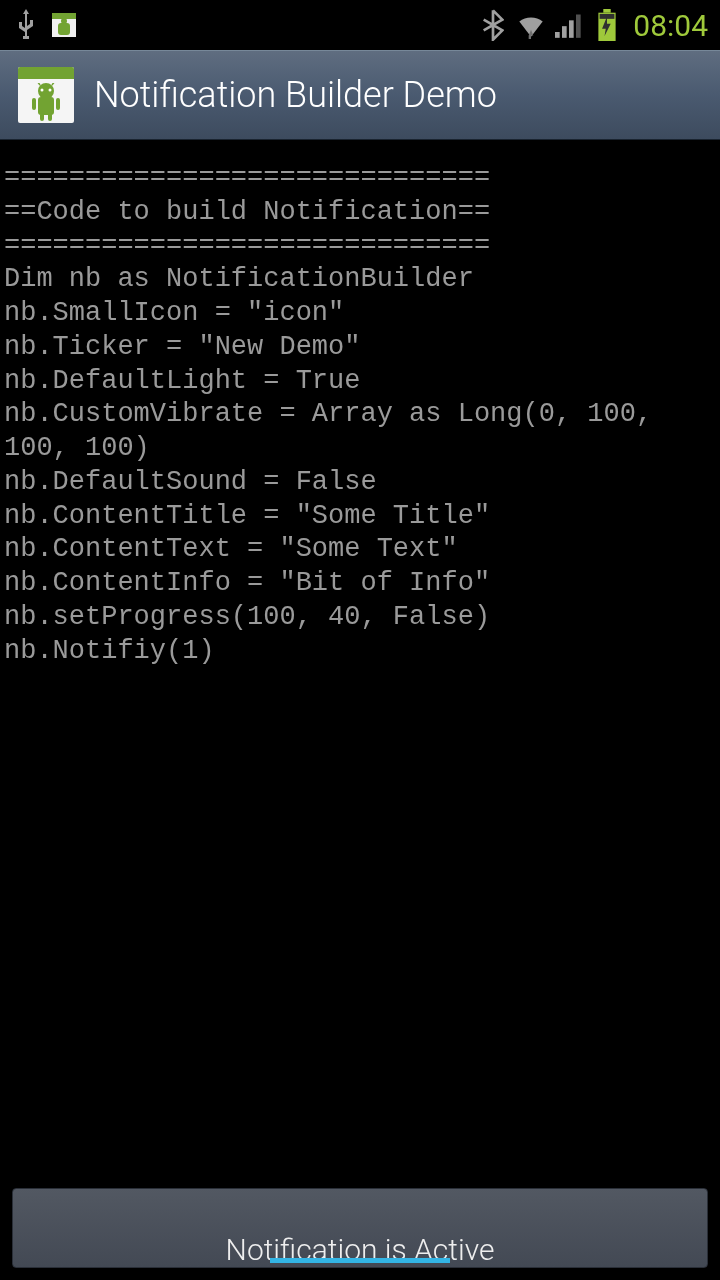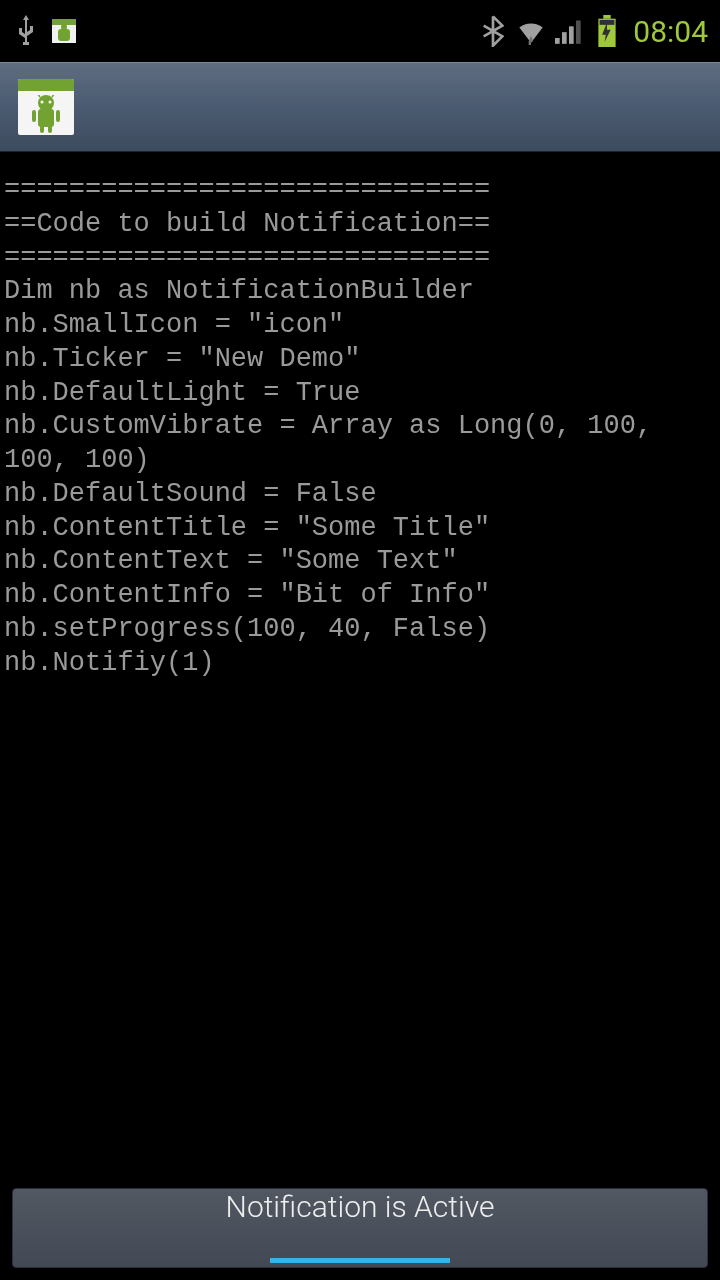--- a/index.html
+++ b/index.html
@@ -5,21 +5,21 @@
     * { margin: 0; padding: 0; box-sizing: border-box; }
     body {
       width: 720px;
       height: 1280px;
       background: #000;
       font-family: Roboto, -apple-system, sans-serif;
       overflow: hidden;
       position: relative;
     }
     .status-bar {
-      height: 62px;
+      height: 50px;
       background: #000;
       display: flex;
       align-items: center;
       padding: 0 12px;
       color: #a0a0a0;
     }
     .status-left {
       display: flex;
       align-items: center;
       gap: 10px;
@@ -100,21 +100,21 @@
     .bottom-button {
       position: absolute;
       left: 12px;
       right: 12px;
       bottom: 12px;
       height: 80px;
       background: linear-gradient(to bottom, #525862 0%, #434954 100%);
       border: 1px solid #2a2f38;
       border-radius: 4px;
       display: flex;
-      align-items: flex-start;
+      align-items: flex-end;
       justify-content: center;
       color: #eee;
       font-size: 30px;
       font-weight: 300;
     }
     .underline {
       position: absolute;
       bottom: 4px;
       left: 50%;
       transform: translateX(-50%);
@@ -183,20 +183,21 @@
       <circle cx="22" cy="7" r="1.5" fill="#fff"></circle>
       <line x1="12" y1="2" x2="9" y2="-2" stroke="#72a332" stroke-width="1.5"></line>
       <line x1="24" y1="2" x2="27" y2="-2" stroke="#72a332" stroke-width="1.5"></line>
       <rect x="10" y="14" width="16" height="18" rx="3" fill="#72a332"></rect>
       <rect x="4" y="15" width="4" height="12" rx="2" fill="#72a332"></rect>
       <rect x="28" y="15" width="4" height="12" rx="2" fill="#72a332"></rect>
       <rect x="12" y="30" width="4" height="8" rx="2" fill="#72a332"></rect>
       <rect x="20" y="30" width="4" height="8" rx="2" fill="#72a332"></rect>
     </svg>
   </div>
+  <div class="app-title">Notification Builder Demo</div>
 </div>
 
 <div class="content"><span>==============================</span>
 <span>==Code to build Notification==</span>
 <span>==============================</span>
 <span>Dim nb as NotificationBuilder</span>
 <span>nb.SmallIcon = "icon"</span>
 <span>nb.Ticker = "New Demo"</span>
 <span>nb.DefaultLight = True</span>
 <span>nb.CustomVibrate = Array as Long(0, 100, 100, 100)</span>

